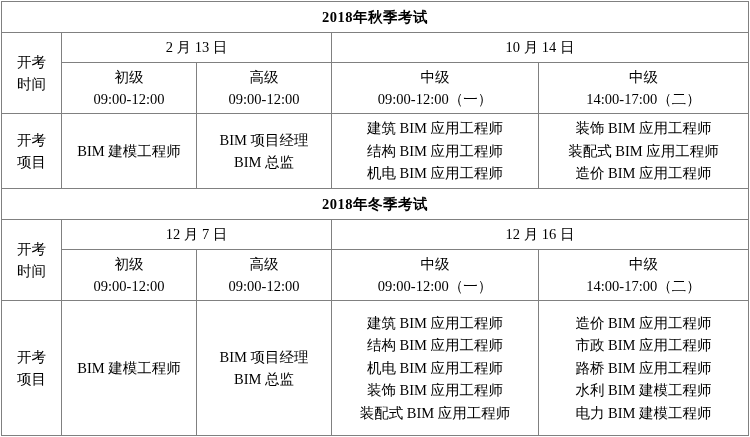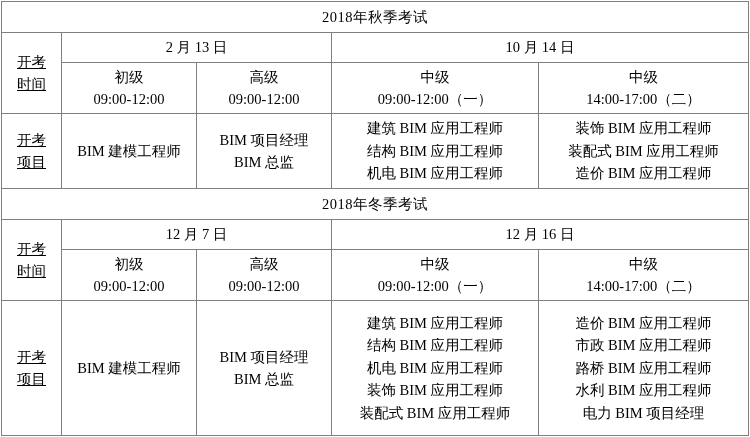--- a/index.html
+++ b/index.html
@@ -28,33 +28,32 @@
   table.exam-table td {
     border: 1px solid #808080;
     text-align: center;
     vertical-align: middle;
     font-size: 14.5px;
     line-height: 1.55;
     padding: 2px 3px;
     font-family: "Liberation Serif", "DejaVu Serif", serif;
   }
   .season-title {
-    font-weight: normal;
+    font-weight: bold;
     font-size: 15px;
     letter-spacing: 0.5px;
     height: 26px;
   }
   .label-cell {
     font-size: 14.5px;
     width: 60px;
     line-height: 1.5;
   }
   .label-cell .lbl-line {
     display: block;
-    text-decoration: underline;
   }
   .date-cell {
     font-size: 15px;
     height: 25px;
   }
   .level-cell {
     height: 46px;
   }
   .level-cell .lv {
     display: block;
@@ -189,19 +188,19 @@
           <span class="sub nowrap">建筑 BIM 应用工程师</span>
           <span class="sub nowrap">结构 BIM 应用工程师</span>
           <span class="sub nowrap">机电 BIM 应用工程师</span>
           <span class="sub nowrap">装饰 BIM 应用工程师</span>
           <span class="sub nowrap">装配式 BIM 应用工程师</span>
         </td>
         <td class="tall-subject-cell">
           <span class="sub nowrap">造价 BIM 应用工程师</span>
           <span class="sub nowrap">市政 BIM 应用工程师</span>
           <span class="sub nowrap">路桥 BIM 应用工程师</span>
-          <span class="sub nowrap">水利 BIM 应用工程师</span>
-          <span class="sub nowrap">电力 BIM 项目经理</span>
+          <span class="sub nowrap">水利 BIM 建模工程师</span>
+          <span class="sub nowrap">电力 BIM 建模工程师</span>
         </td>
       </tr>
     </tbody>
   </table>
 </div>
 
 </body></html>

